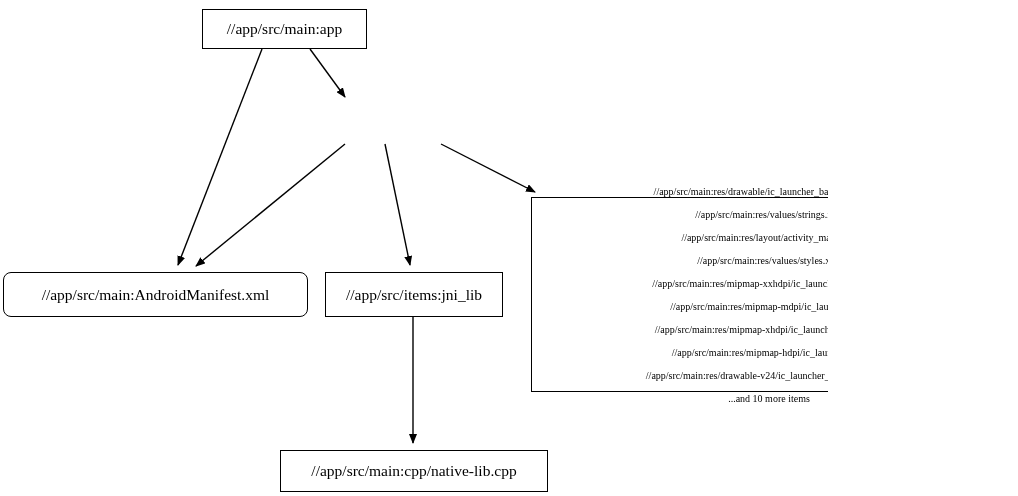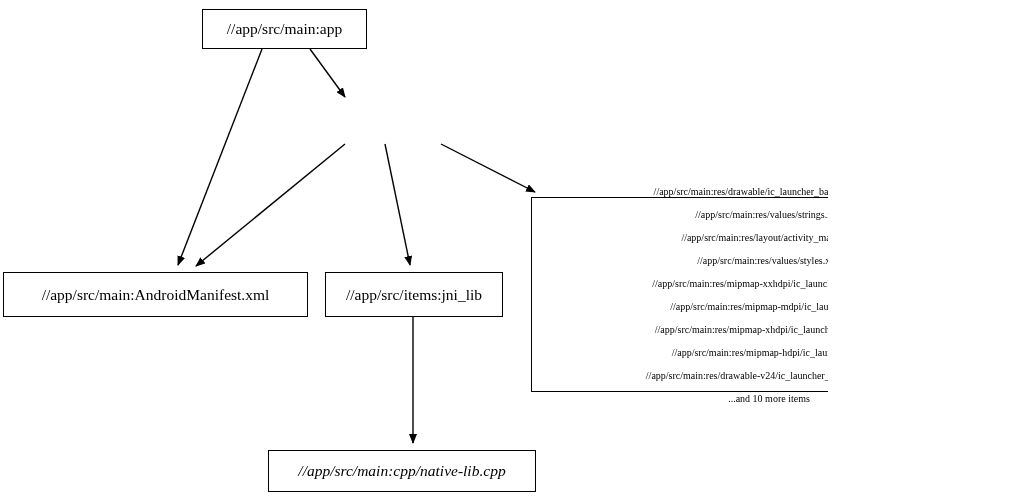--- a/index.html
+++ b/index.html
@@ -47,24 +47,24 @@
     align-items: center;
   }
   .node-multi .node-label {
     font-size: 10px;
     line-height: 23px;
   }
 
   
   #node-app            { left: 202px; top: 9px;   width: 165px; height: 40px; }
   #node-lib            { left: 302px; top: 104px; width: 155px; height: 40px; }
-  #node-manifest       { left: 3px;   top: 272px; width: 305px; height: 45px; }
+  #node-manifest       { left: 3px;   top: 272px; width: 305px; height: 45px; border-radius: 8px; }
   #node-jnilib         { left: 325px; top: 272px; width: 178px; height: 45px; }
   #node-res            { left: 531px; top: 197px; width: 476px; height: 195px; }
-  #node-nativelib      { left: 268px; top: 450px; width: 268px; height: 42px; font-style: italic; }
+  #node-nativelib      { left: 280px; top: 450px; width: 268px; height: 42px; }
 </style>
 </head>
 <body>
 
 <div id="canvas">
 
   <svg id="edge-layer" viewBox="0 0 1018 496" xmlns="http://www.w3.org/2000/svg">
     <defs>
       <marker id="arrowhead" markerWidth="10" markerHeight="8" refX="9" refY="4" orient="auto" markerUnits="userSpaceOnUse">
         <path d="M0,0 L10,4 L0,8 z" fill="#000000"></path>

